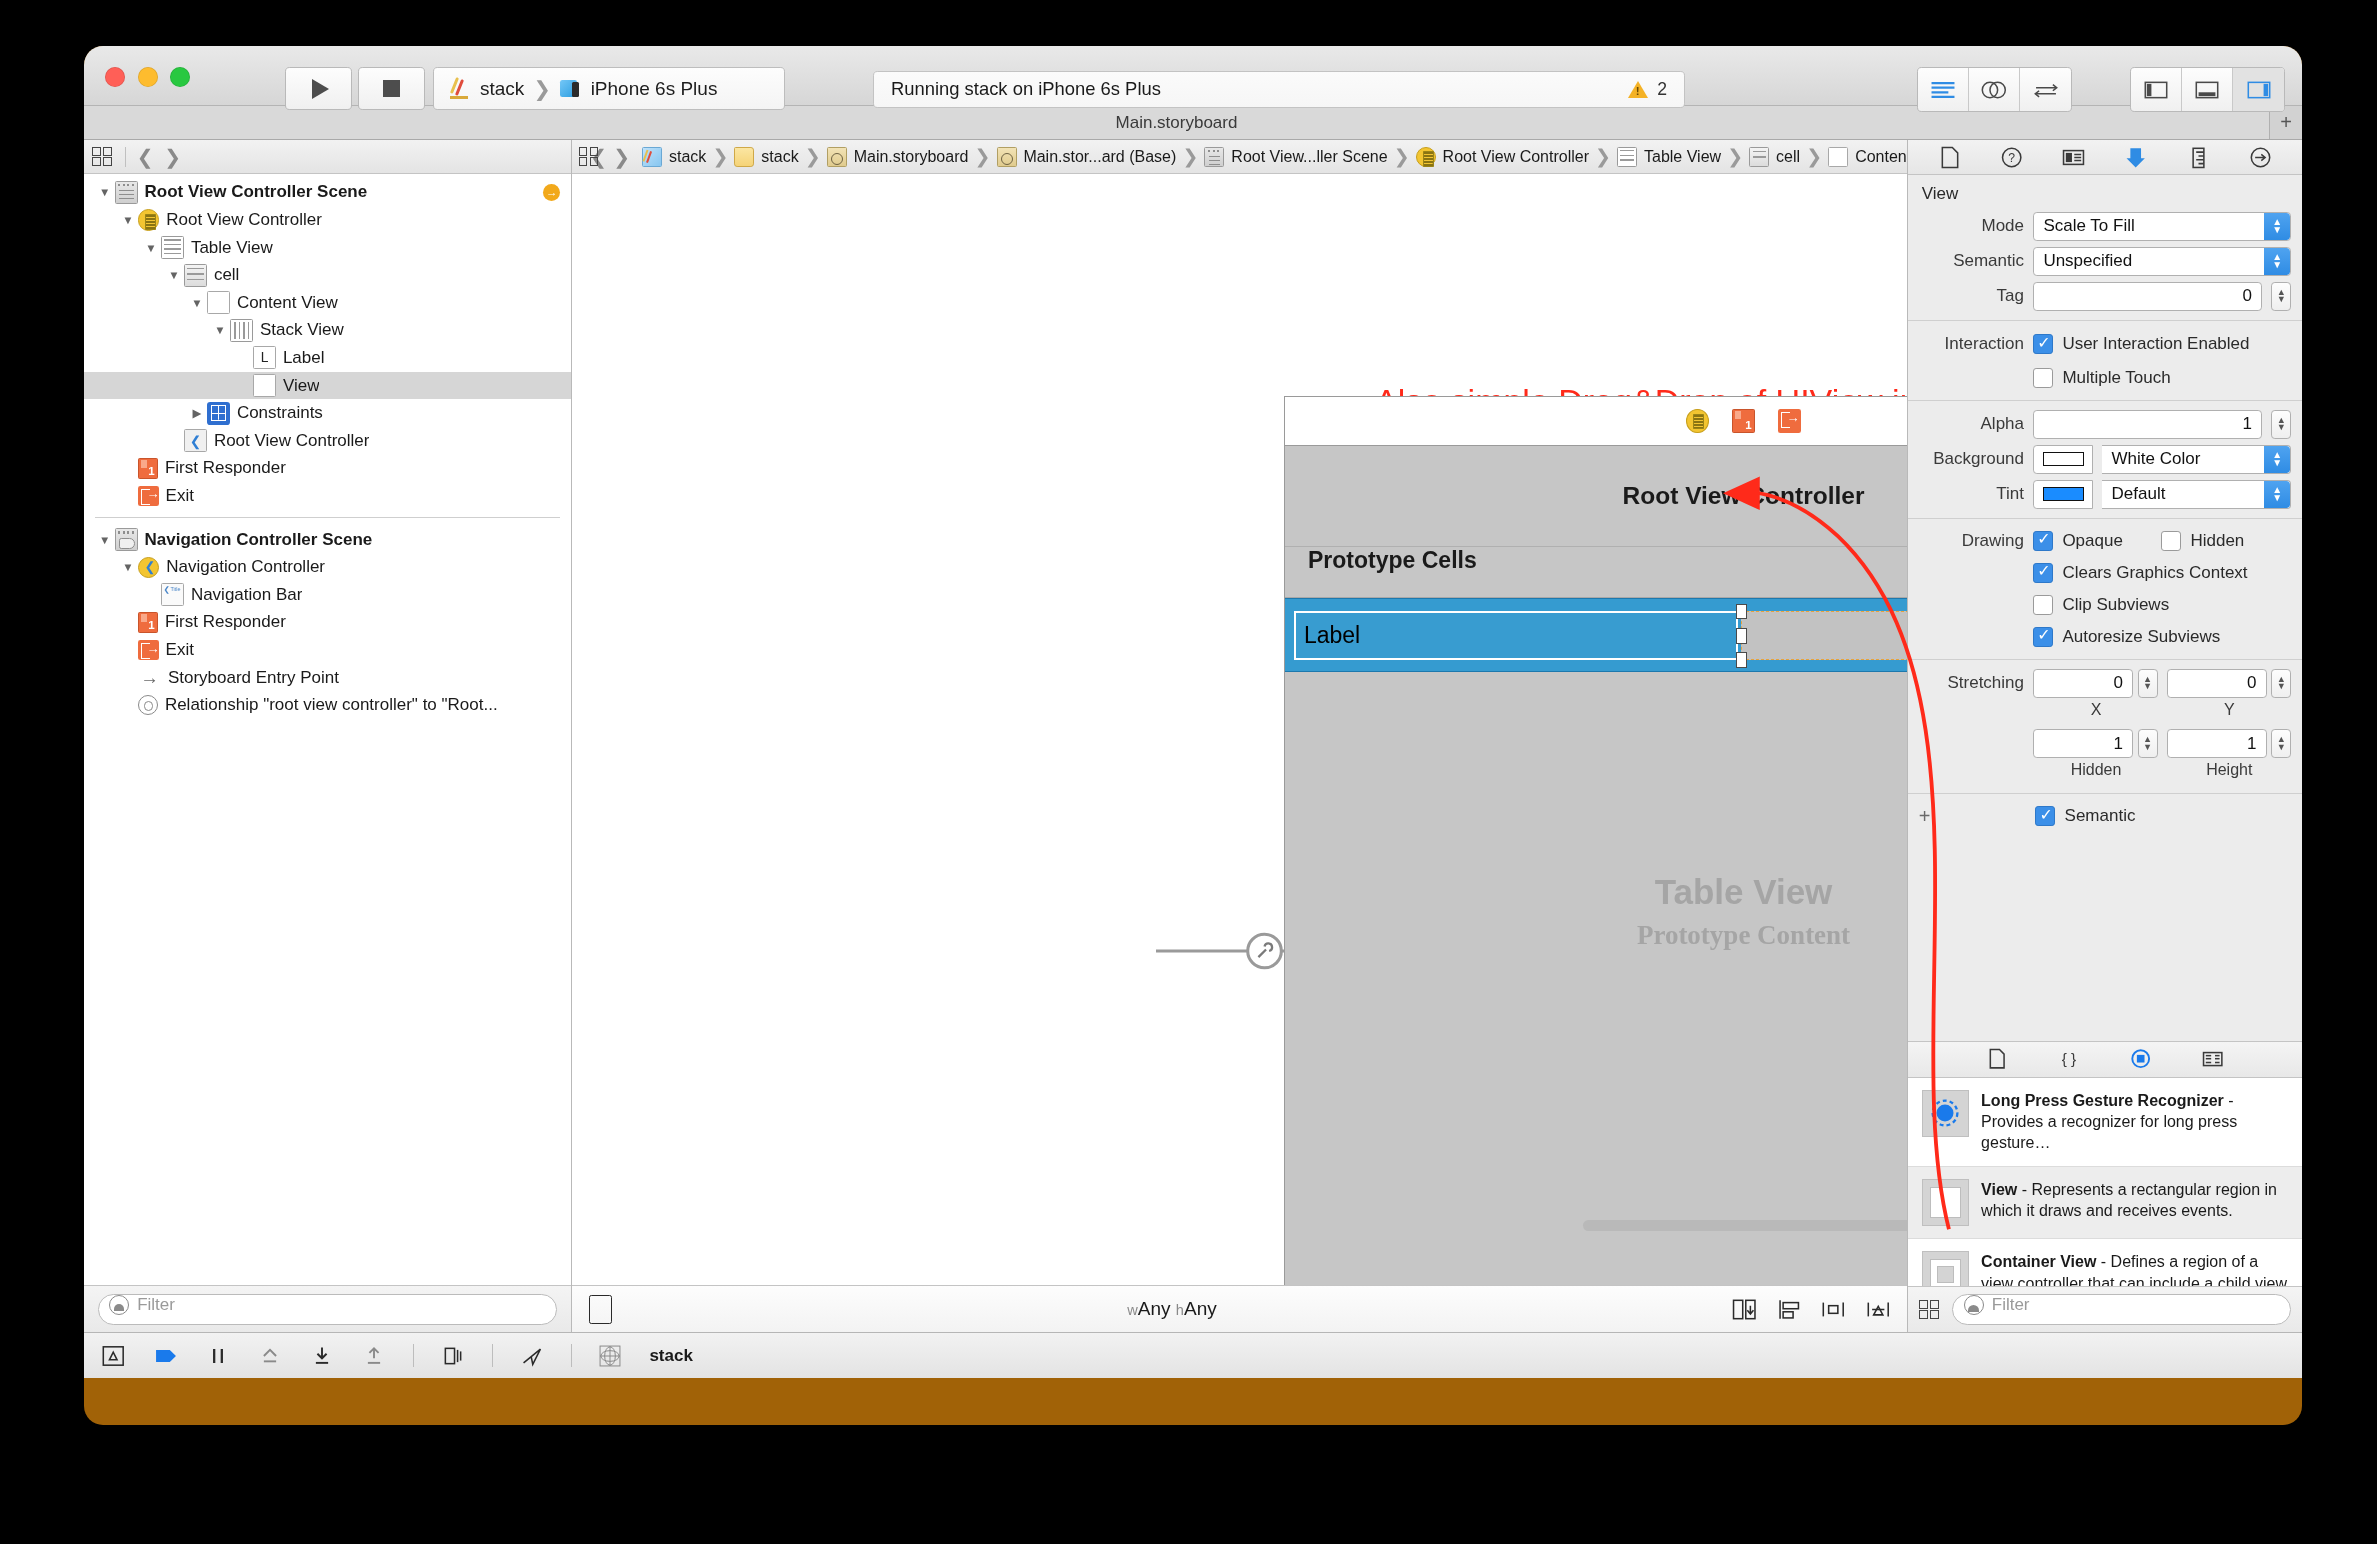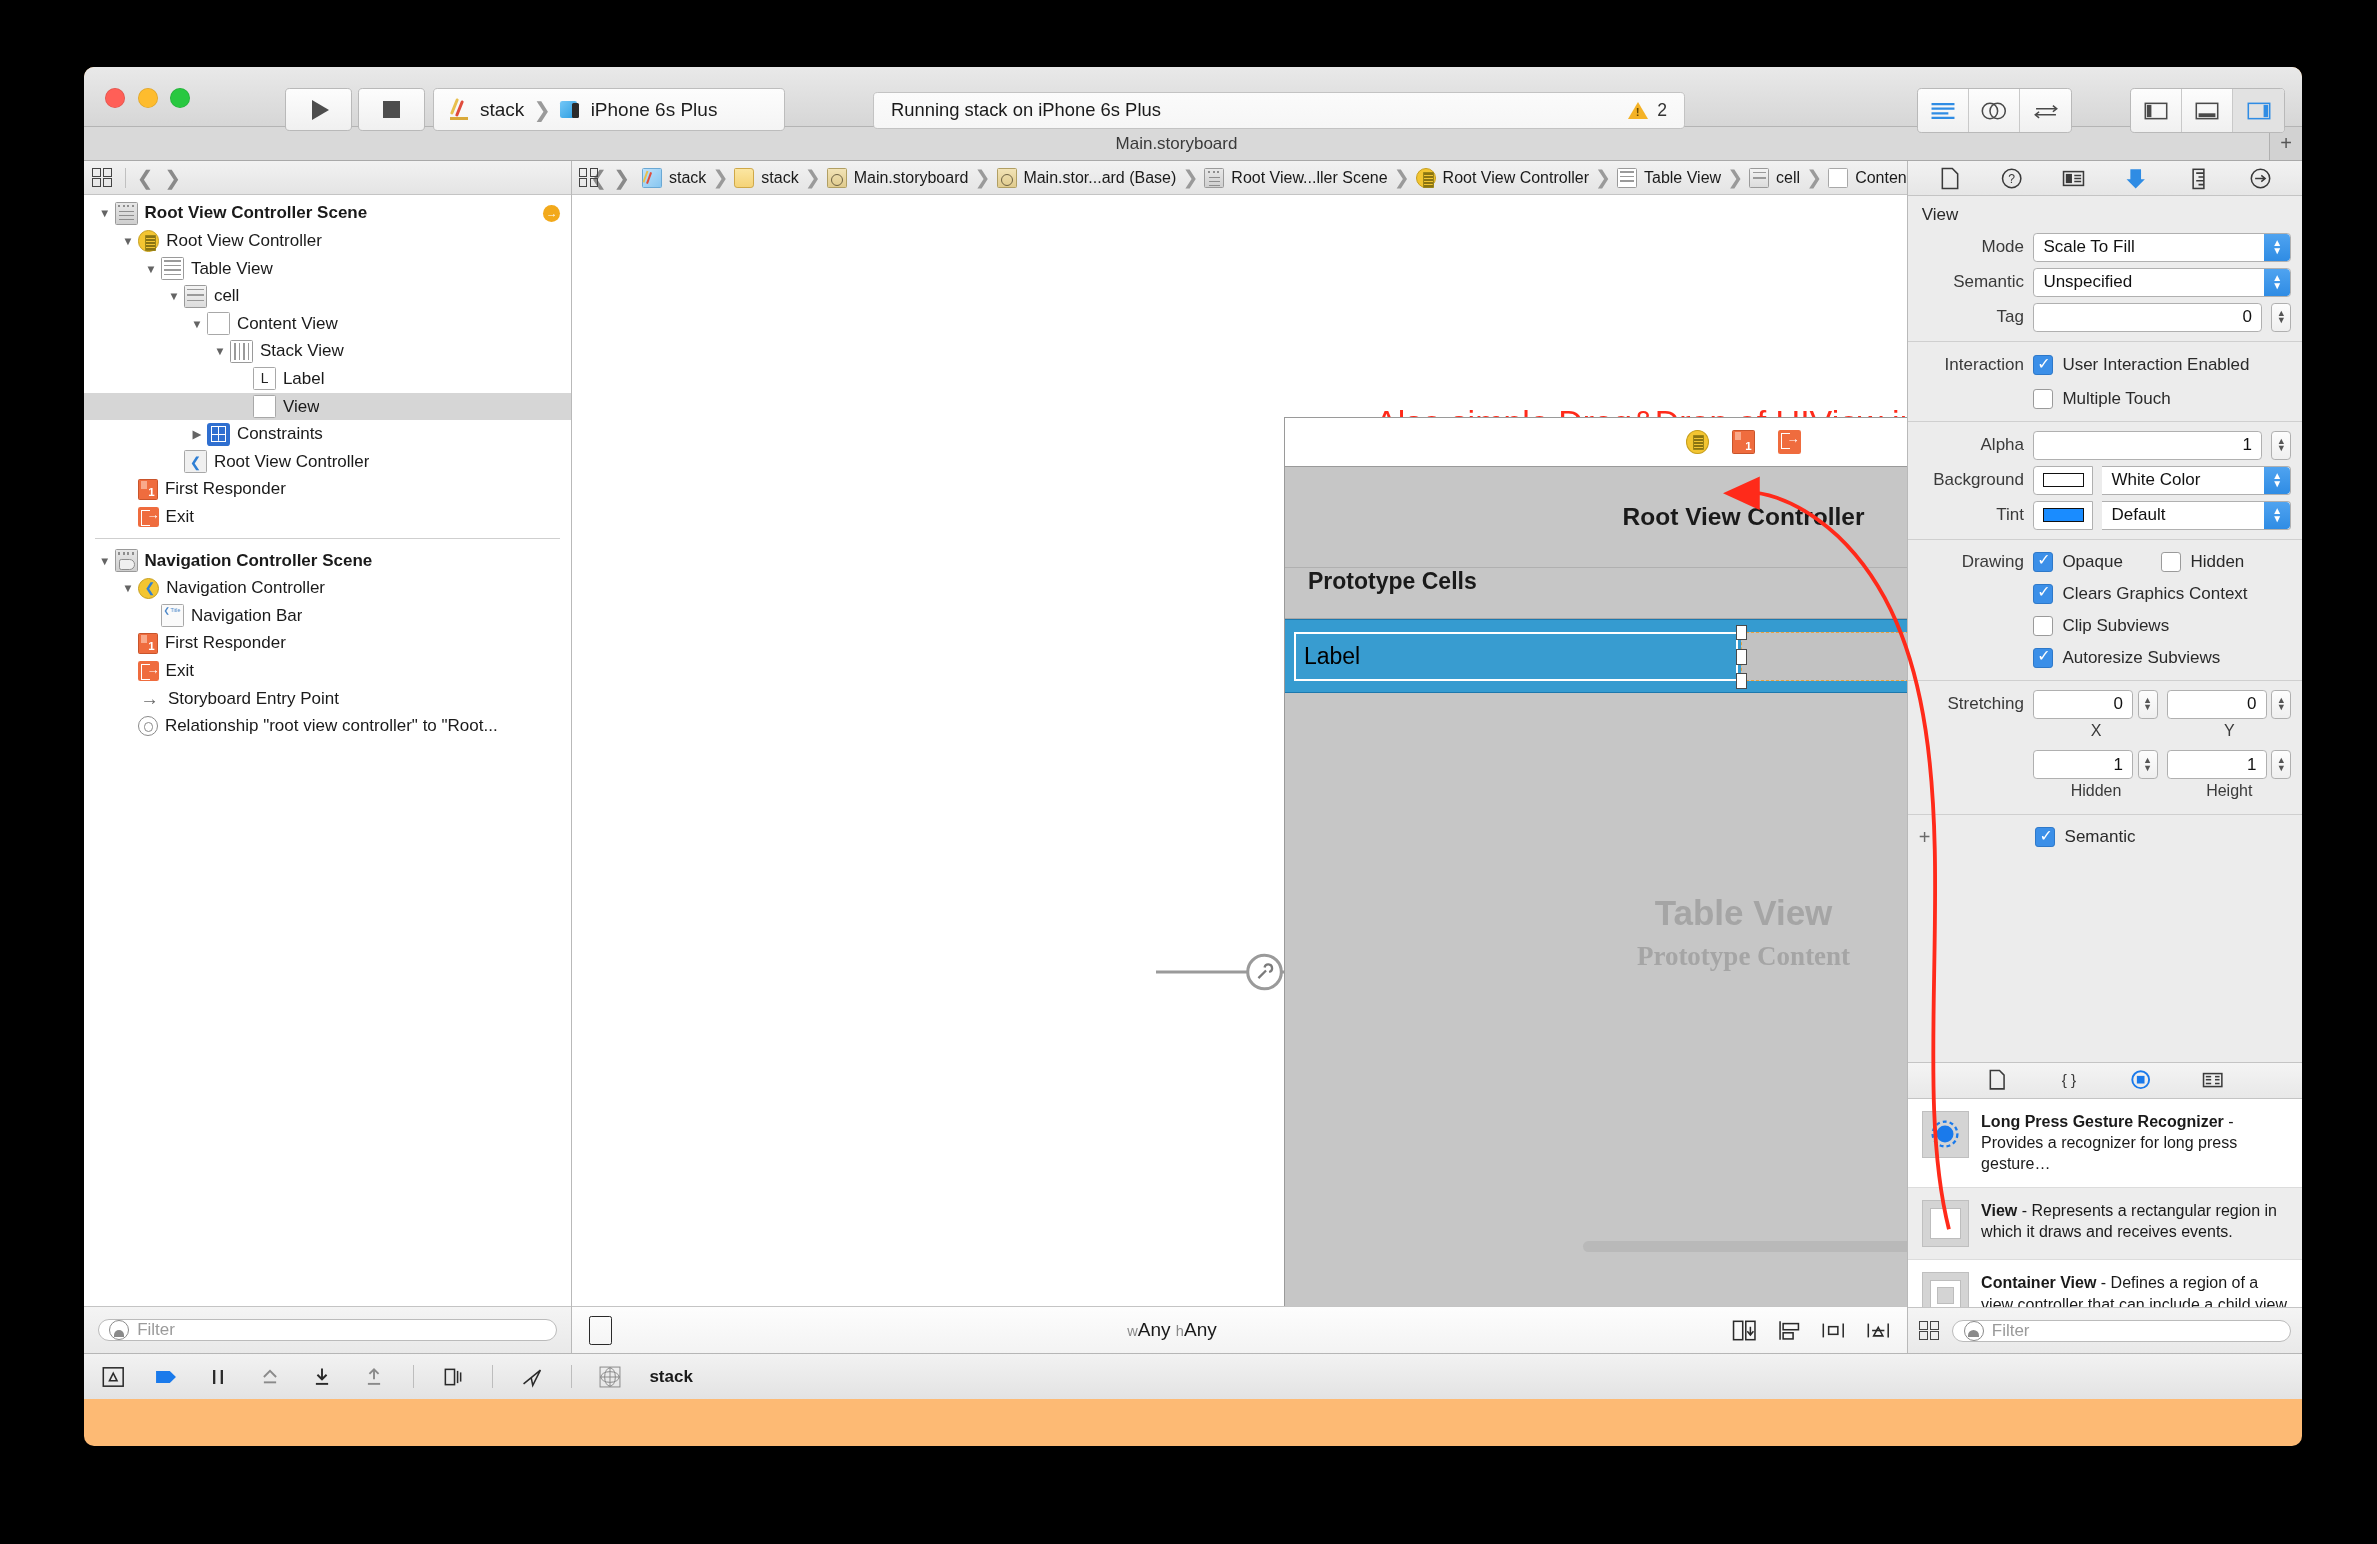--- a/index.html
+++ b/index.html
@@ -6,25 +6,24 @@
   html, body {
     width: 2377px; height: 1544px;
     background: #000;
     font-family: "Liberation Sans", sans-serif;
     overflow: hidden;
   }
   .window {
     position: absolute;
     left: 84px; top: 46px;
     width: 2218px; height: 1379px;
-    background: #fdba74;
-    border-radius: 10px;
+    background: #a16207;
+    border-radius: 19px;
     overflow: hidden;
     box-shadow: 0 0 0 0.8px rgba(0,0,0,0.35);
-    margin-top: 21px;
   }
 
   
   .toolbar {
     position: relative;
     height: 60px;
     background: linear-gradient(to bottom, #e9e9e9 0%, #d6d6d6 100%);
     border-bottom: 0.8px solid #b4b4b4;
   }
   .traffic { position: absolute; left: 21.4px; top: 21.4px; display: flex; gap: 12.3px; }
@@ -187,22 +186,22 @@
   .ic-rel { width:20px;height:20px; border:1.5px solid #8a8a8a; border-radius:50%; }
   .ic-rel:after { content:""; position:absolute; left:4.6px; top:4.6px; width:7.7px;height:7.7px;
     border:1.5px solid #8a8a8a; border-radius:50%; }
   .ic-navbar { background:#fafafa; border:1.1px solid #a8a8a8; border-radius:1.5px; }
   .ic-navbar:before { content:"❮"; position:absolute; left:1.5px; top:0.8px; font-size:7.7px; color:#4a86c8; }
   .ic-navbar:after { content:"Title"; position:absolute; left:8.4px; top:1.5px; font-size:5.4px; color:#4a86c8; }
 
   .nav-filter { height: 47px; border-top: 0.8px solid #c4c4c4;
     background: linear-gradient(to bottom,#f4f4f4,#e9e9e9);
     display: flex; align-items: center; padding: 0 13.8px; }
-  .filter-box { flex: 1; height: 22px; background: #fff; border: 0.8px solid #bbb;
-    border-radius: 15.3px; display: flex; align-items: flex-end; padding: 0 10.7px; gap: 7.7px; }
+  .filter-box { flex: 1; height: 31px; background: #fff; border: 0.8px solid #bbb;
+    border-radius: 15.3px; display: flex; align-items: flex-start; padding: 0 10.7px; gap: 7.7px; }
   .filt-ico { width: 20px; height: 20px; border: 1.5px solid #8a8a8a; border-radius: 50%; position: relative; overflow:hidden;}
   .filt-ico:after { content:""; position:absolute; left:3.1px; bottom:2.3px; width:10.7px; height:6.9px;
     background:#8a8a8a; border-radius: 6.1px 6.1px 0 0; }
   .filt-ph { font-size: 17px; color: #9a9a9a; }
 
   
   .editor { flex: 1; display: flex; flex-direction: column; background: #fff; position: relative;
     border-right: 0.8px solid #b9b9b9; overflow:hidden; }
   .jumpbar { height: 34px; background: linear-gradient(to bottom,#f2f2f2,#e4e4e4);
     border-bottom: 0.8px solid #c4c4c4; display: flex; align-items: center;

